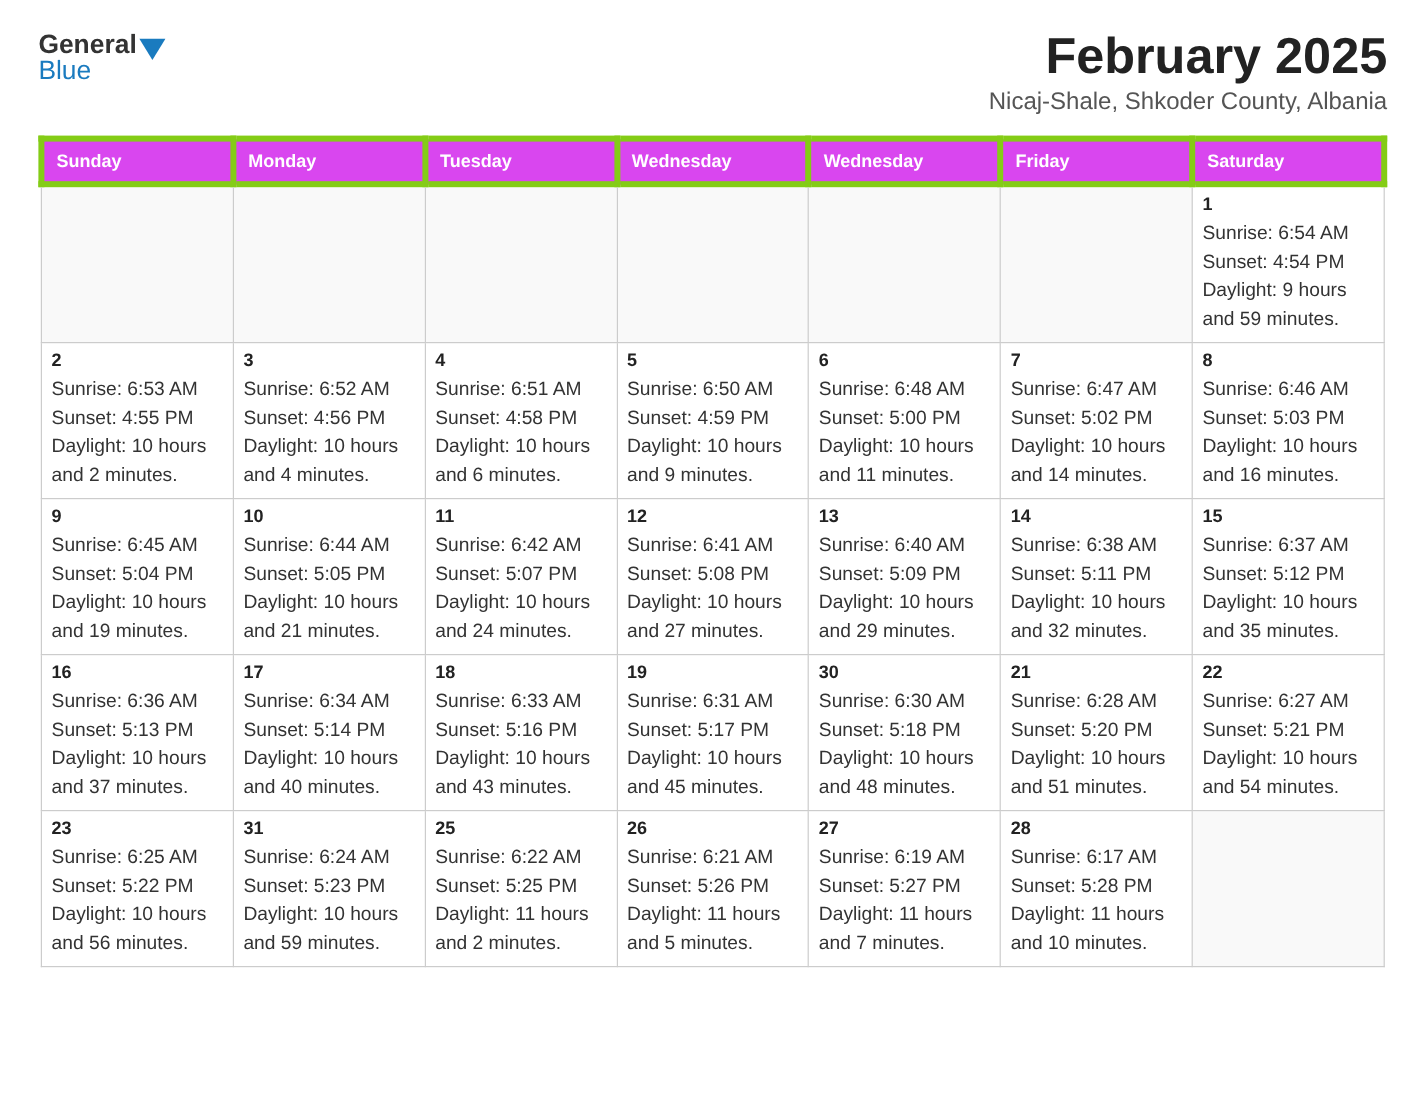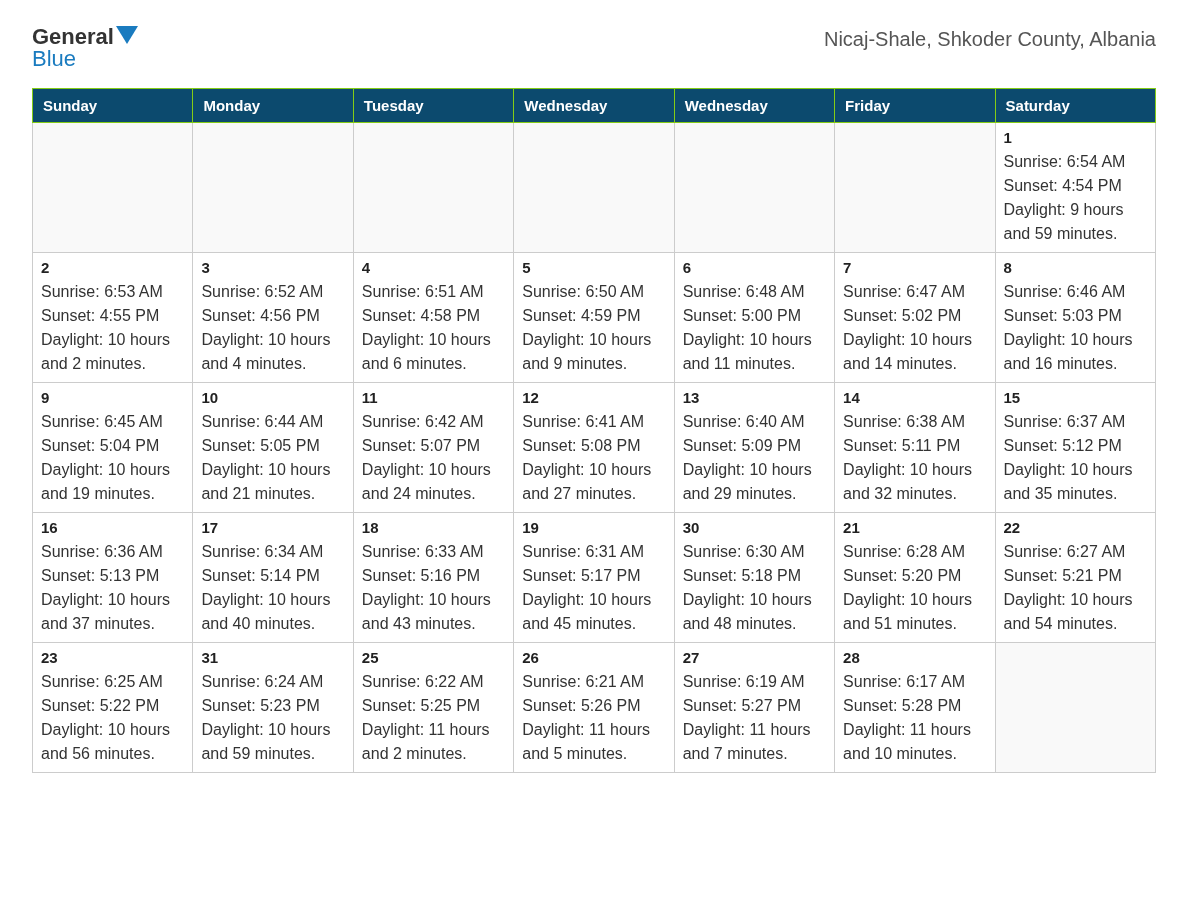--- a/index.html
+++ b/index.html
@@ -41,27 +41,27 @@
       color: #555;
       margin-top: 4px;
       margin-left: 28px;
     }
     .calendar {
       width: 100%;
       border-collapse: collapse;
       border: 1px solid #aaa;
     }
     .calendar th {
-      background-color: #0c4a6e;
+      background-color: #d946ef;
       color: #fff;
       font-size: 15px;
       font-weight: bold;
       padding: 8px 10px;
       text-align: left;
-      border: 1px solid #84cc16;
+      border: 5px solid #84cc16;
     }
     .calendar td {
       vertical-align: top;
       border: 1px solid #ccc;
       padding: 6px 8px;
       width: calc(100% / 7);
       min-height: 100px;
       font-size: 12.5px;
       color: #333;
     }
@@ -80,37 +80,38 @@
       color: #333;
       line-height: 1.5;
     }
     .logo-wrapper {
       display: flex;
       flex-direction: column;
       align-items: flex-start;
     }
     .logo-row {
       display: flex;
-      align-items: flex-start;
+      align-items: flex-end;
     }
   </style>
 </head>
 <body>
 
 <div class="header">
   <div class="logo-wrapper">
     <div class="logo-row">
       <span class="logo-text-general">General</span>
       <svg width="22" height="18" viewBox="0 0 22 18" style="margin-left:2px;margin-top:2px;">
         <polygon points="0,0 22,0 11,18" fill="#1a7bbf"></polygon>
       </svg>
     </div>
     <span class="logo-text-blue" style="margin-top:-4px;">Blue</span>
   </div>
   <div class="title-block">
+    <h1>February 2025</h1>
     <h2>Nicaj-Shale, Shkoder County, Albania</h2>
   </div>
 </div>
 
 <table class="calendar">
   <thead>
     <tr>
     <th>Sunday</th>
         <th>Monday</th>
         <th>Tuesday</th>

